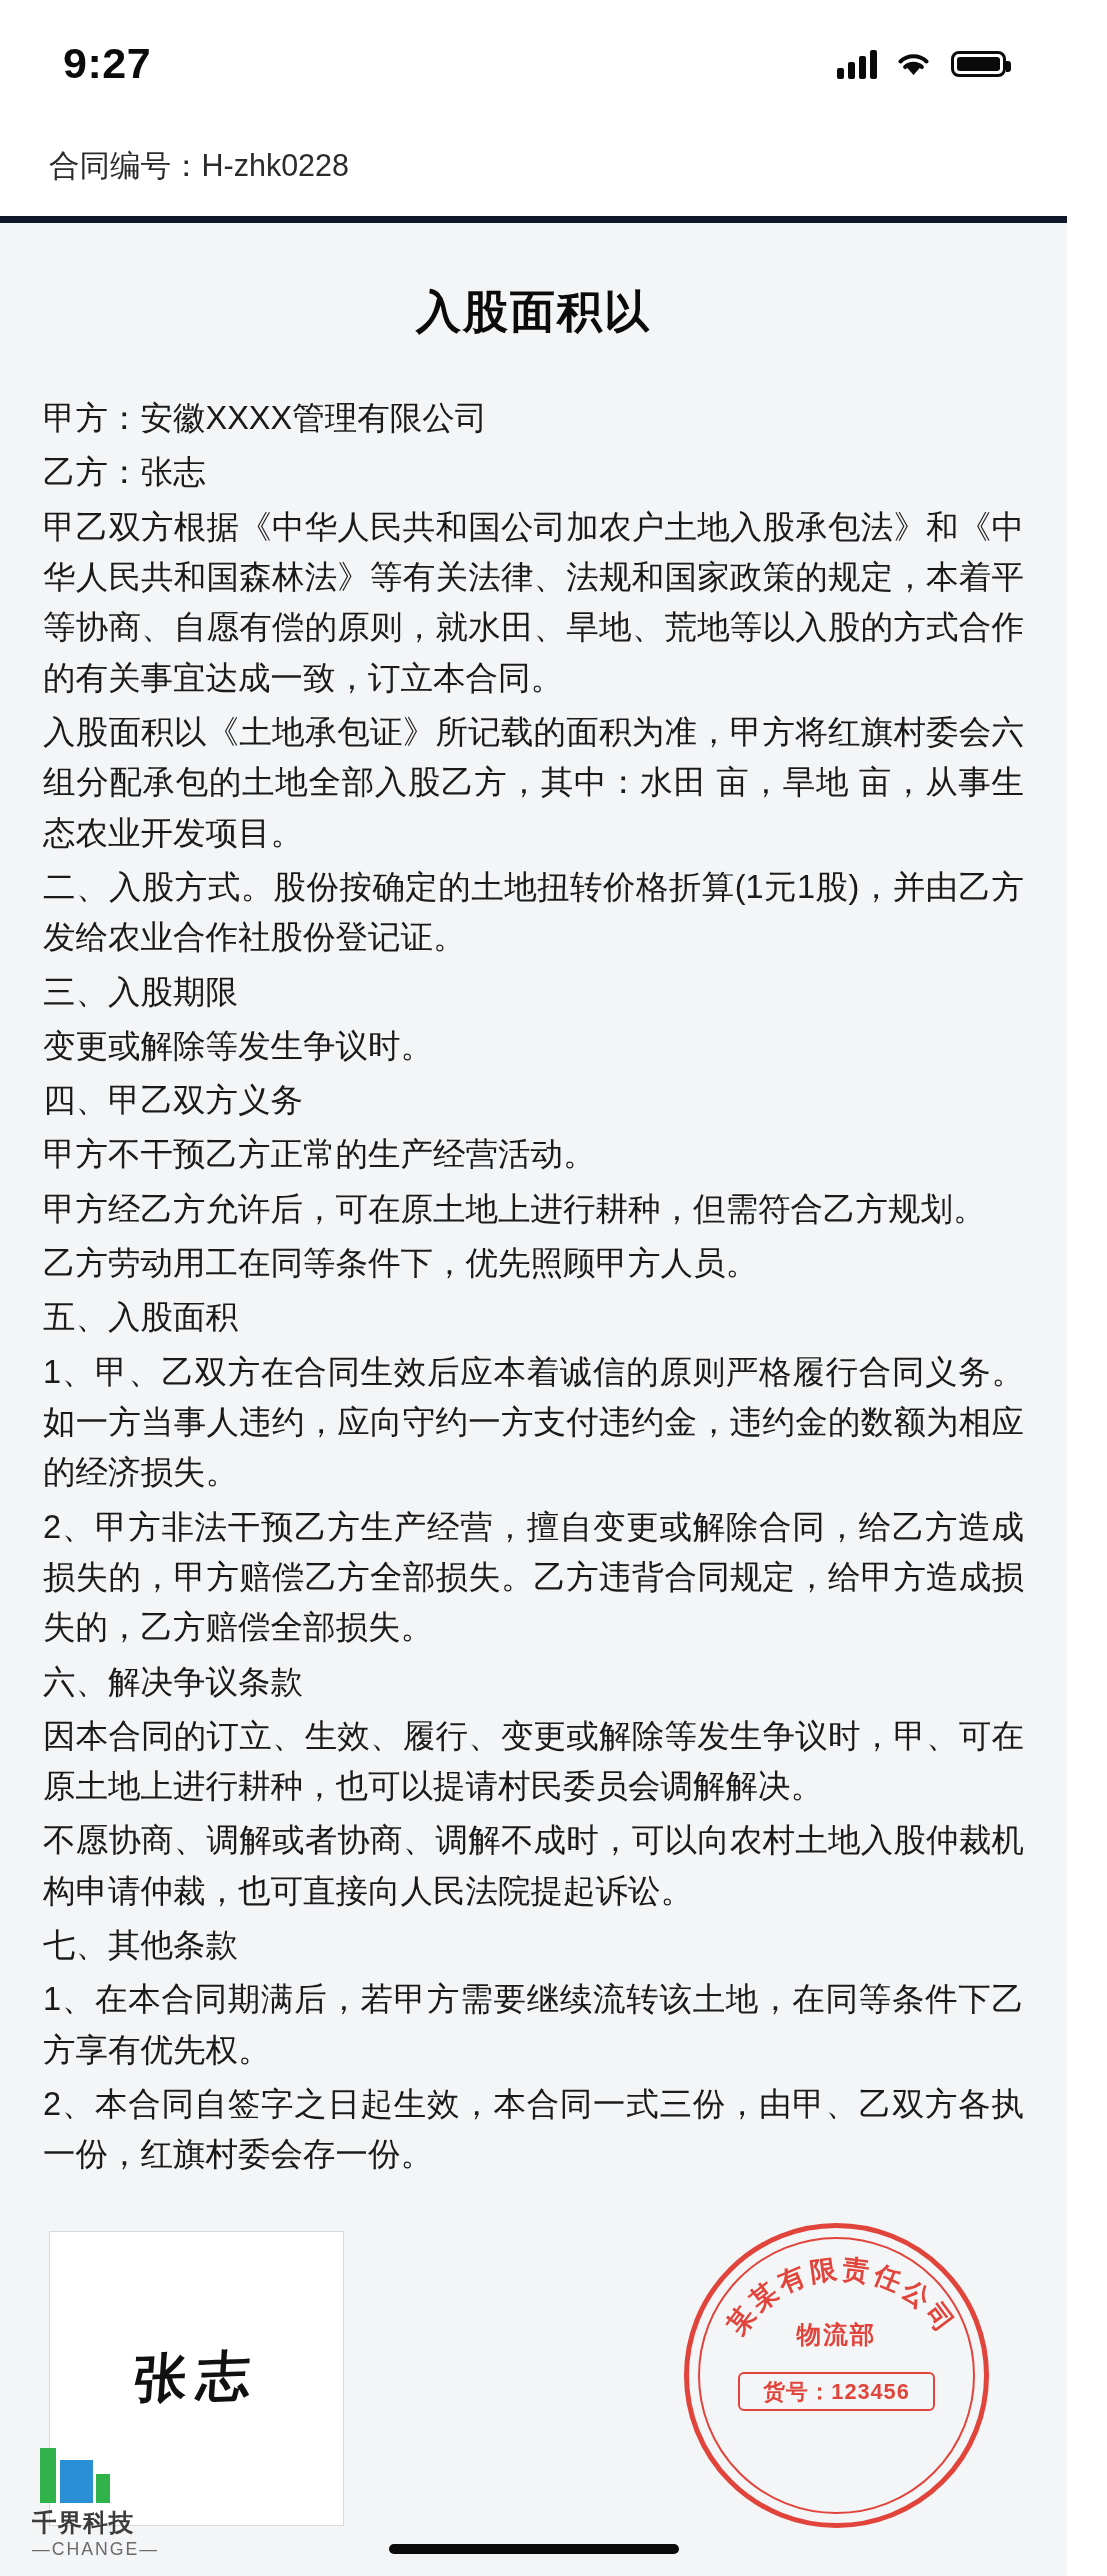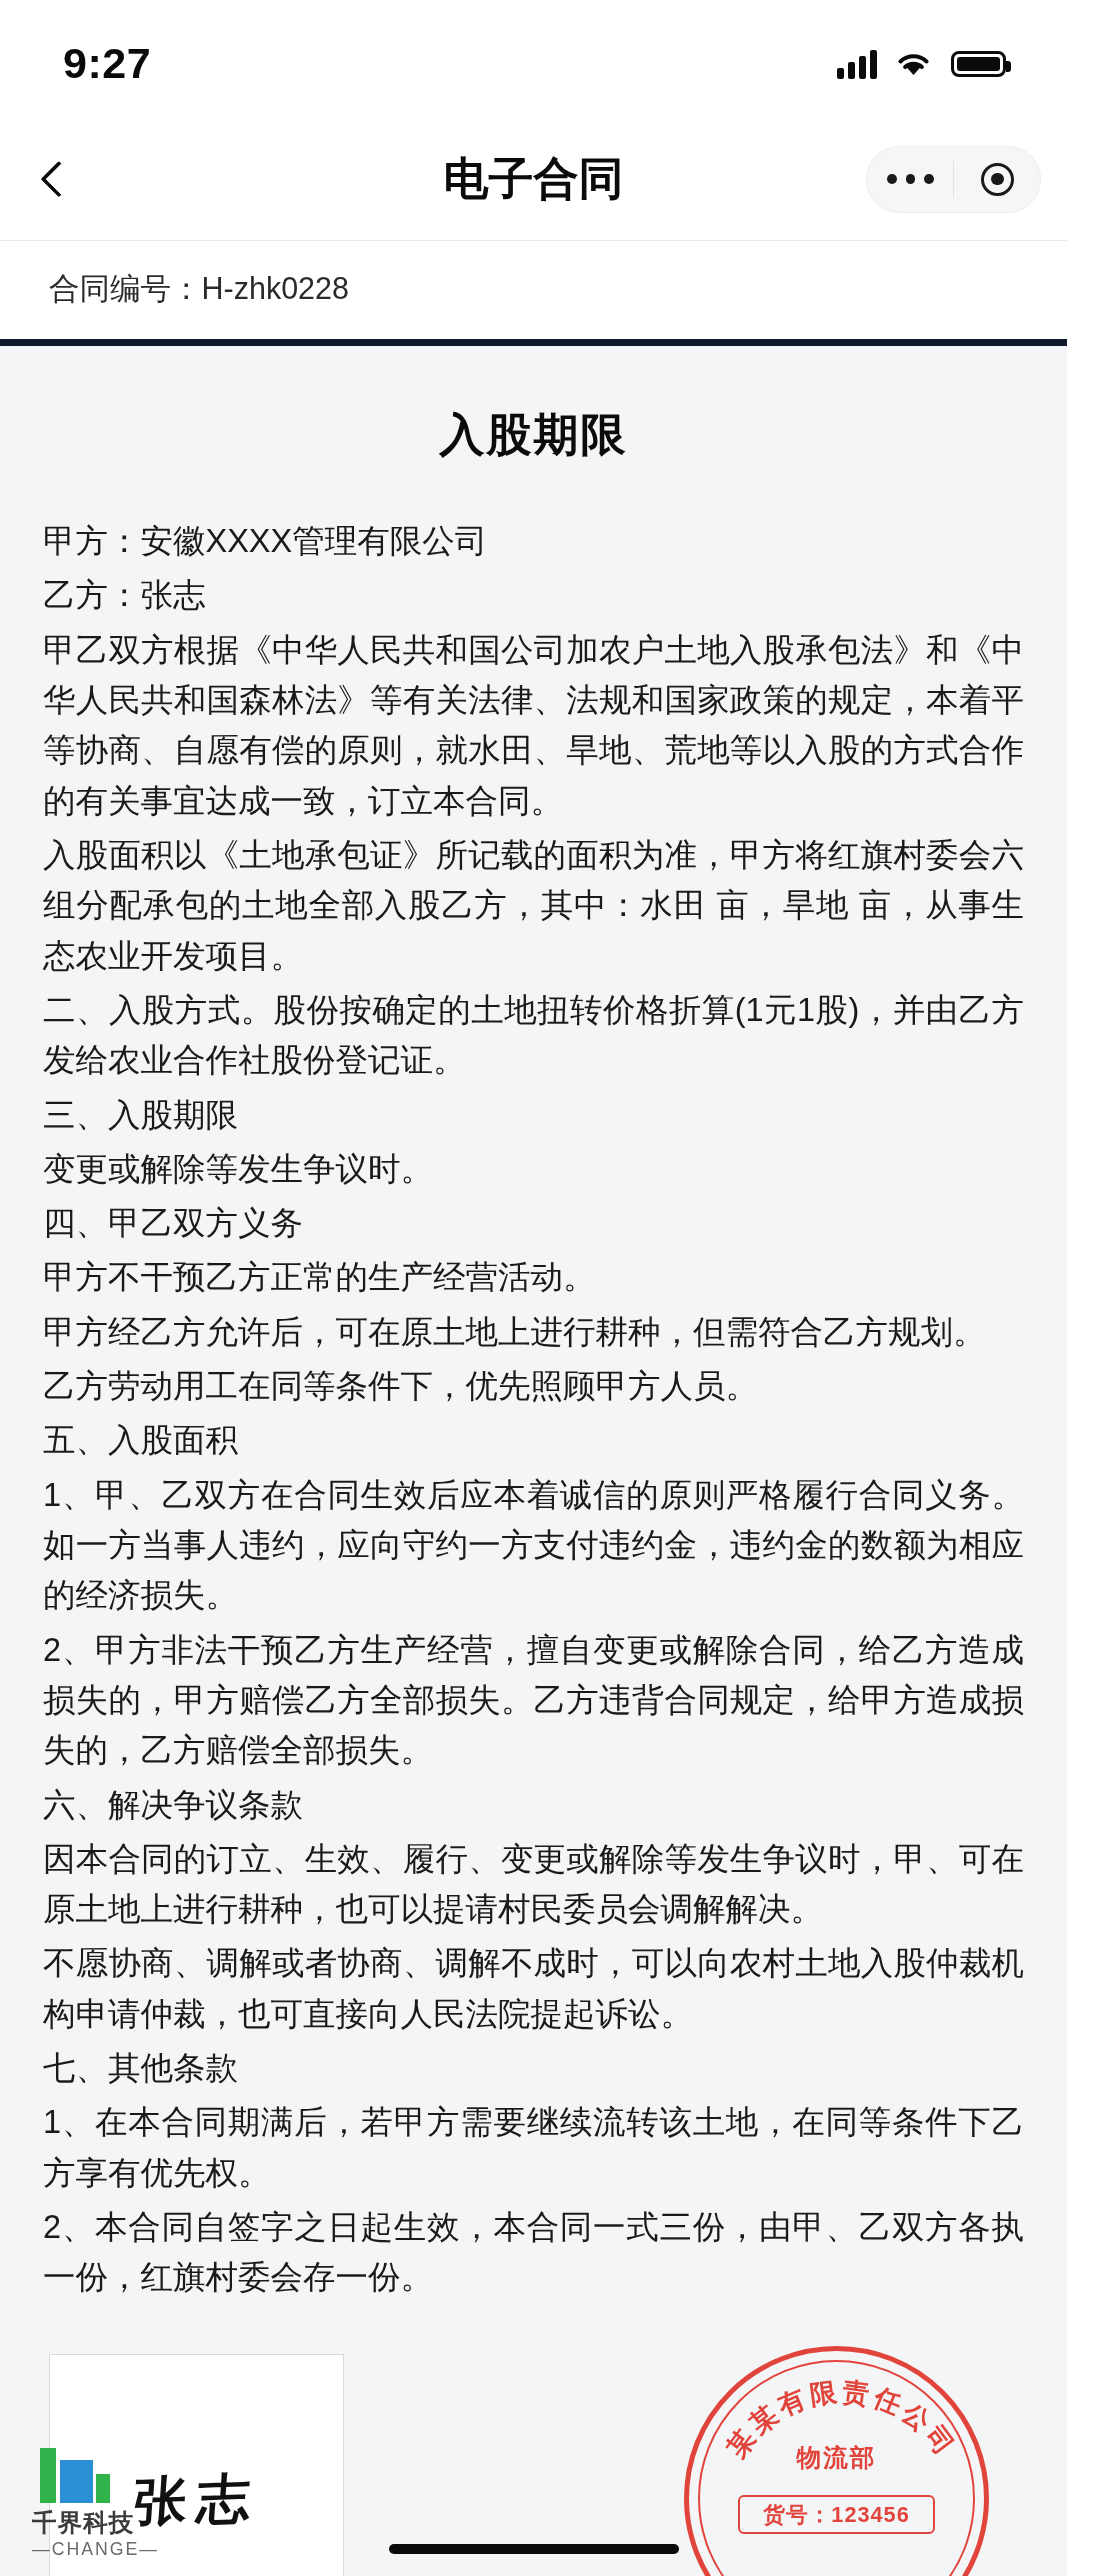--- a/index.html
+++ b/index.html
@@ -271,44 +271,25 @@
           <path d="M6.6 12.6 a19.5 19.5 0 0 1 26.8 0" stroke="#0b0b0b" stroke-width="4.2" fill="none" stroke-linecap="round"></path>
           <path d="M11.4 18.3 a12.8 12.8 0 0 1 17.2 0" stroke="#0b0b0b" stroke-width="4.2" fill="none" stroke-linecap="round"></path>
         </svg>
       </span>
       <span class="battery">
           <i></i>
         </span>
     </div>
   </div>
 
-  <div class="navbar">
-    <div class="nav-back">
-      <span class="chev"></span>
-    </div>
-    <div class="nav-title">电子合同</div>
-    <div class="capsule">
-      <div class="cap-dots">
-          <b></b>
-          <b></b>
-          <b></b>
-        </div>
-      <div class="cap-sep"></div>
-      <div class="cap-target">
-          <span>
-            <i></i>
-          </span>
-        </div>
-    </div>
-  </div>
 
   <div class="contract-no">合同编号：H-zhk0228</div>
 
   <div class="doc">
-    <div class="doc-title">入股期限</div>
+    <div class="doc-title">入股面积以</div>
 
     <p>甲方：安徽XXXX管理有限公司</p>
     <p>乙方：张志</p>
     <p class="just">甲乙双方根据《中华人民共和国公司加农户土地入股承包法》和《中华人民共和国森林法》等有关法律、法规和国家政策的规定，本着平等协商、自愿有偿的原则，就水田、旱地、荒地等以入股的方式合作的有关事宜达成一致，订立本合同。</p>
     <p class="just">入股面积以《土地承包证》所记载的面积为准，甲方将红旗村委会六组分配承包的土地全部入股乙方，其中：水田 亩，旱地 亩，从事生态农业开发项目。</p>
     <p class="just">二、入股方式。股份按确定的土地扭转价格折算(1元1股)，并由乙方发给农业合作社股份登记证。</p>
     <p>三、入股期限</p>
     <p>变更或解除等发生争议时。</p>
     <p>四、甲乙双方义务</p>
     <p>甲方不干预乙方正常的生产经营活动。</p>

